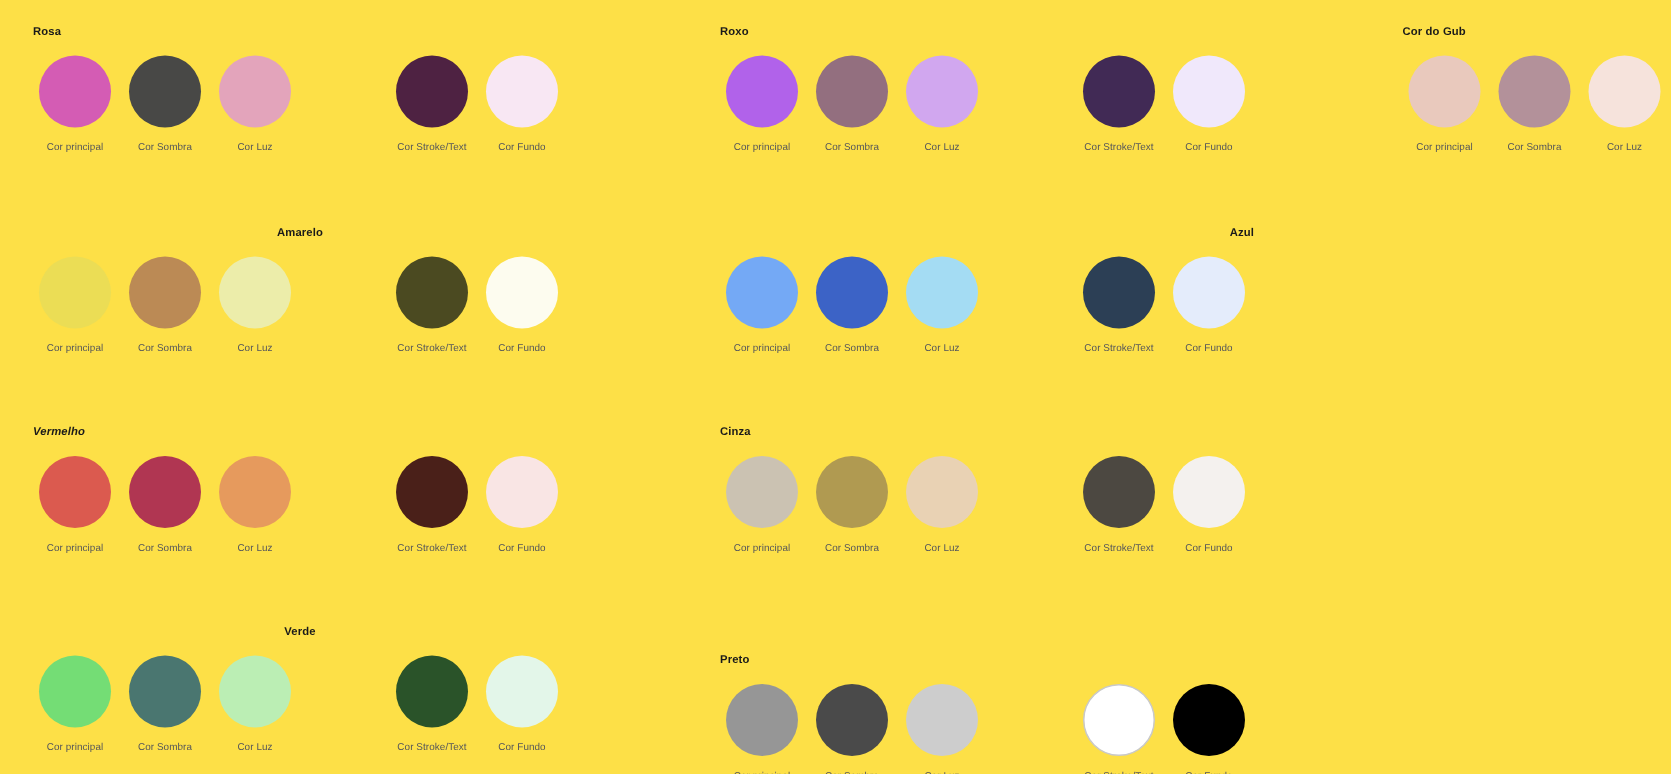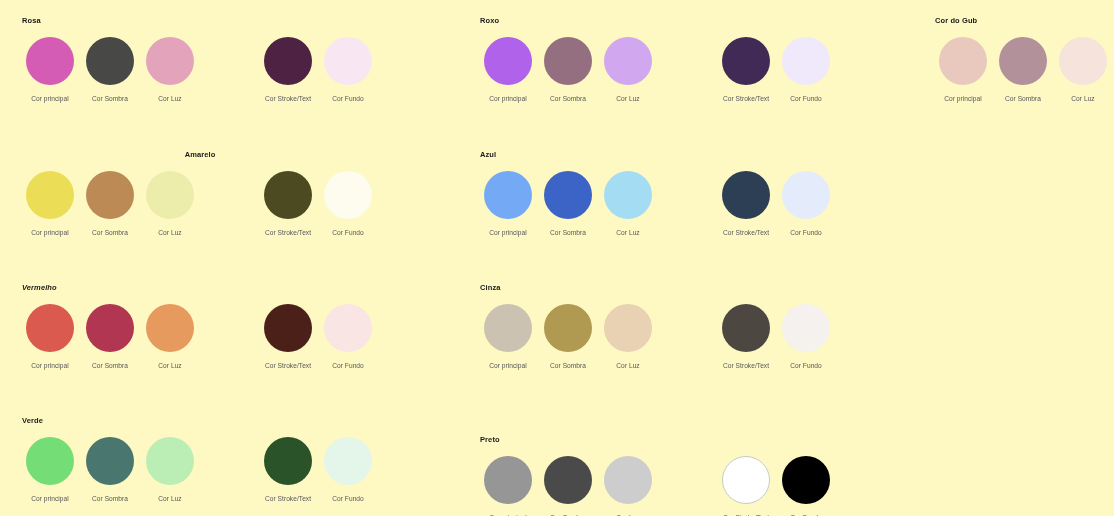--- a/index.html
+++ b/index.html
@@ -71,21 +71,21 @@
     font-size: 6.6px;
     color: #55565a;
     line-height: 9px;
     white-space: nowrap;
     letter-spacing: 0.05px;
   }
 </style>
 </head>
 <body>
 
-<div id="canvas" style="background: #fef9c3;">
+<div id="canvas" style="background: #fde047;">
     <div class="palette-group" style="left: 20px; top: 16px;">
       <div class="group-title" style="color: rgb(26, 26, 26);">Rosa</div>
       <div class="swatch-row">
         <div class="swatch-cluster">
           <div class="swatch">
             <div class="swatch-dot" style="background: rgb(212, 92, 180);"></div>
             <div class="swatch-label" style="color: rgb(85, 86, 90);">Cor principal</div>
           </div>
           <div class="swatch">
             <div class="swatch-dot" style="background: rgb(72, 72, 70);"></div>
@@ -182,21 +182,21 @@
             <div class="swatch-label" style="color: rgb(85, 86, 90);">Cor Stroke/Text</div>
           </div>
           <div class="swatch">
             <div class="swatch-dot" style="background: rgb(253, 252, 239);"></div>
             <div class="swatch-label" style="color: rgb(85, 86, 90);">Cor Fundo</div>
           </div>
         </div>
       </div>
     </div>
     <div class="palette-group" style="left: 478px; top: 150px;">
-      <div class="group-title" style="color: rgb(26, 26, 26);">Azul</div>
+      <div class="group-title" style="color: rgb(26, 26, 26); text-align: right;">Azul</div>
       <div class="swatch-row">
         <div class="swatch-cluster">
           <div class="swatch">
             <div class="swatch-dot" style="background: rgb(116, 169, 245);"></div>
             <div class="swatch-label" style="color: rgb(85, 86, 90);">Cor principal</div>
           </div>
           <div class="swatch">
             <div class="swatch-dot" style="background: rgb(60, 99, 198);"></div>
             <div class="swatch-label" style="color: rgb(85, 86, 90);">Cor Sombra</div>
           </div>
@@ -271,21 +271,21 @@
             <div class="swatch-dot" style="background: rgb(76, 72, 65);"></div>
             <div class="swatch-label" style="color: rgb(85, 86, 90);">Cor Stroke/Text</div>
           </div>
           <div class="swatch">
             <div class="swatch-dot" style="background: rgb(244, 241, 238);"></div>
             <div class="swatch-label" style="color: rgb(85, 86, 90);">Cor Fundo</div>
           </div>
         </div>
       </div>
     </div>
-    <div class="palette-group" style="left: 20px; top: 416px;">
+    <div class="palette-group" style="left: 20px; top: 416px; text-align: center;">
       <div class="group-title" style="color: rgb(26, 26, 26);">Verde</div>
       <div class="swatch-row">
         <div class="swatch-cluster">
           <div class="swatch">
             <div class="swatch-dot" style="background: rgb(116, 221, 117);"></div>
             <div class="swatch-label" style="color: rgb(85, 86, 90);">Cor principal</div>
           </div>
           <div class="swatch">
             <div class="swatch-dot" style="background: rgb(74, 118, 112);"></div>
             <div class="swatch-label" style="color: rgb(85, 86, 90);">Cor Sombra</div>

